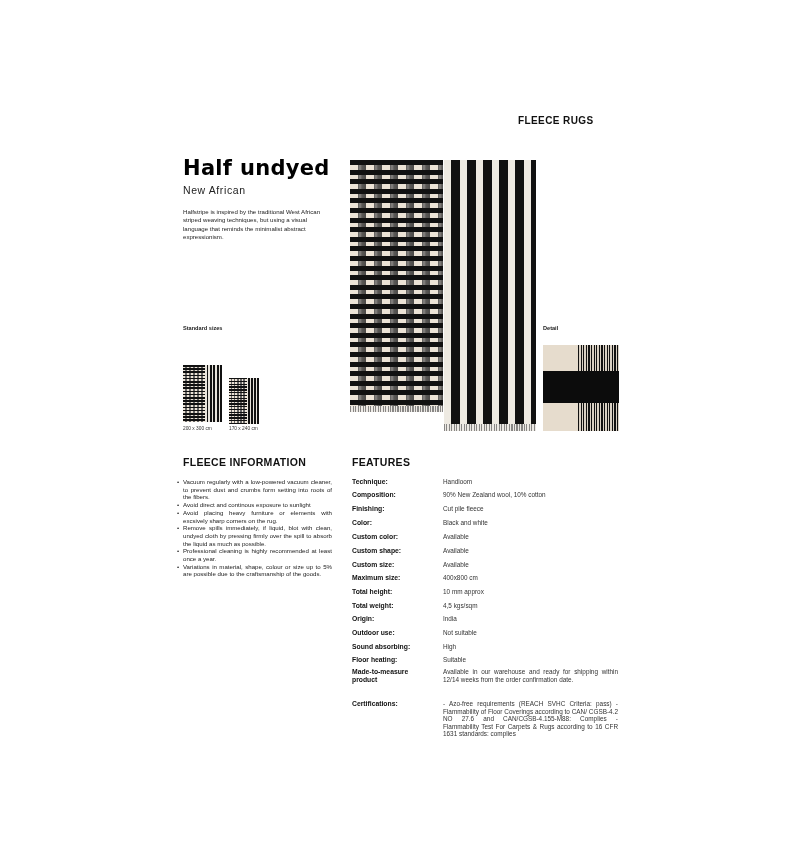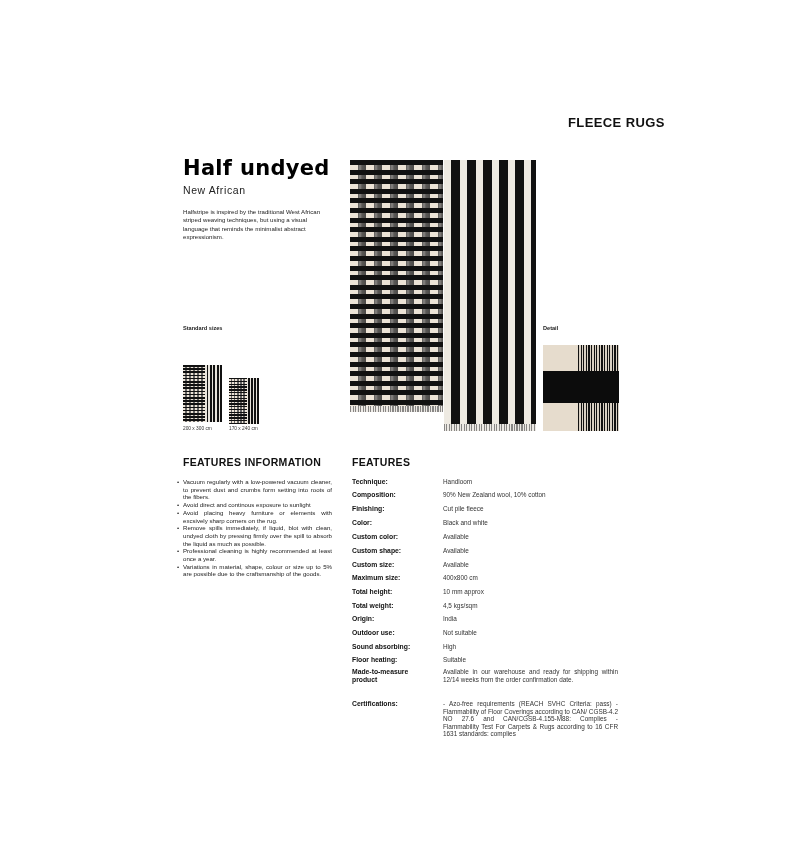--- a/index.html
+++ b/index.html
@@ -1,20 +1,20 @@
 <!DOCTYPE html>
 <html><head>
 <meta charset="utf-8">
 <style>
   html, body { margin: 0; padding: 0; background: #ffffff; }
   body { width: 800px; height: 863px; position: relative; overflow: hidden;
          font-family: "Liberation Sans", "DejaVu Sans", sans-serif; color: #1a1a1a; }
   .abs { position: absolute; }
 
-  .category { left: 568px; top: 115px; font-size: 13px; font-weight: 700; letter-spacing: 0.4px; color: #111; }
+  .category { left: 518px; top: 115px; font-size: 10px; font-weight: 700; letter-spacing: 0.4px; color: #111; }
 
   .title { left: 183px; top: 156px; font-size: 21px; font-weight: 900; letter-spacing: 0.3px; color: #000;
            font-family: "DejaVu Sans", sans-serif; }
   .subtitle { left: 183px; top: 184px; font-size: 10.5px; letter-spacing: 0.6px; color: #222; }
   .intro { left: 183px; top: 208px; width: 150px; font-size: 6.1px; line-height: 8.3px; color: #222; }
 
   .label-small { font-size: 5.6px; font-weight: 700; color: #222; }
   .std-label { left: 183px; top: 325px; }
   .detail-label { left: 543px; top: 325px; }
 
@@ -83,21 +83,21 @@
 </div>
 <div class="abs size-caption" style="left:183px; top:426px;">200 x 300 cm</div>
 <div class="abs size-caption" style="left:229px; top:426px;">170 x 240 cm</div>
 
 <div class="abs label-small detail-label">Detail</div>
 <div class="abs detail-img" style="left:543px; top:345px; width:76px; height:86px;">
   <div class="detail-stripes" style="position:absolute; left:35px; top:0; width:41px; height:86px;"></div>
   <div class="detail-band" style="position:absolute; left:0; top:26px; width:76px; height:32px;"></div>
 </div>
 
-<div class="abs section-h gen-h">FEATURES INFORMATION</div>
+<div class="abs section-h gen-h">FLEECE INFORMATION</div>
 <ul class="abs gen-list">
   <li>Vacuum regularly with a low-powered vacuum cleaner, to prevent dust and crumbs form setting into roots of the fibers.</li>
   <li>Avoid direct and continous exposure to sunlight</li>
   <li>Avoid placing heavy furniture or elements with excsively sharp corners on the rug.</li>
   <li>Remove spills immediately, if liquid, blot with clean, undyed cloth by pressing firmly over the spill to absorb the liquid as much as possible.</li>
   <li>Professional cleaning is highly recommended at least once a year.</li>
   <li>Variations in material, shape, colour or size up to 5% are possible due to the craftsmanship of the goods.</li>
 </ul>
 
 <div class="abs section-h feat-h">FEATURES</div>

